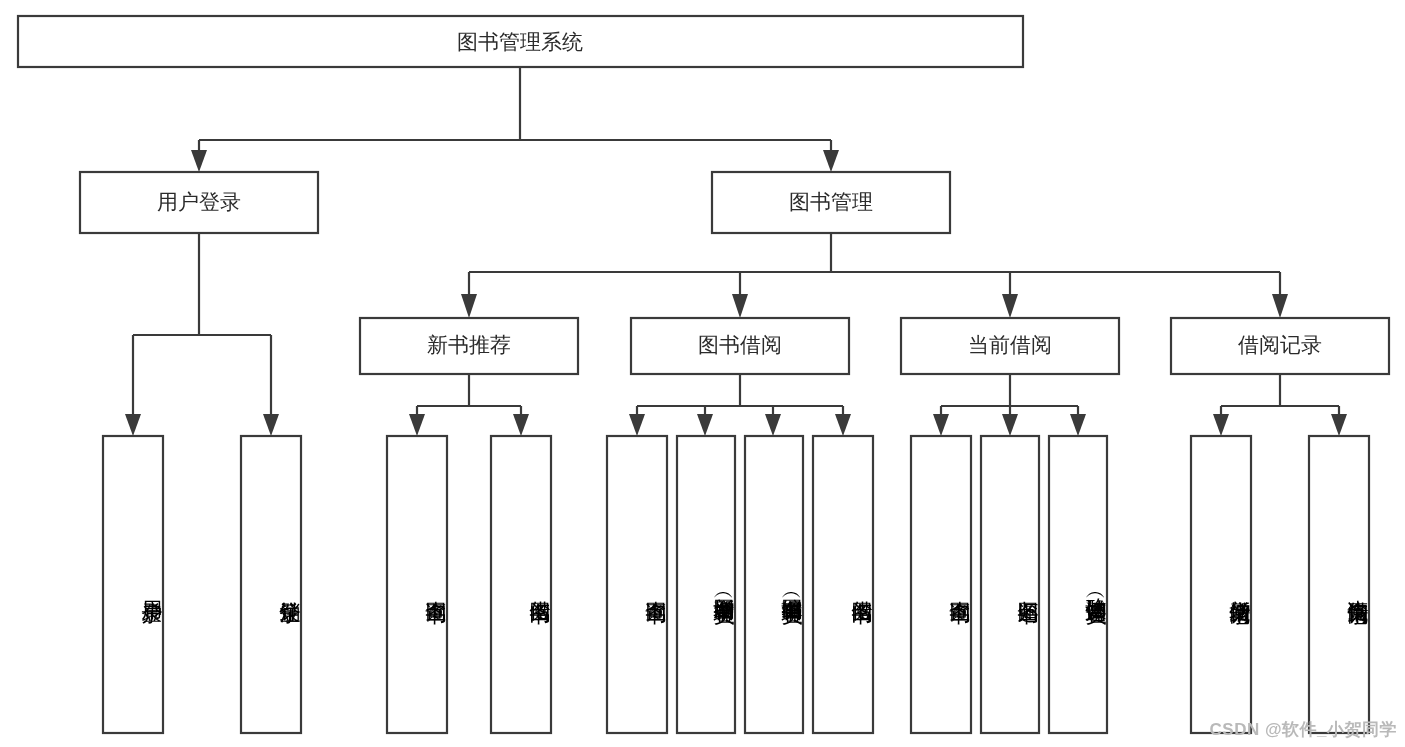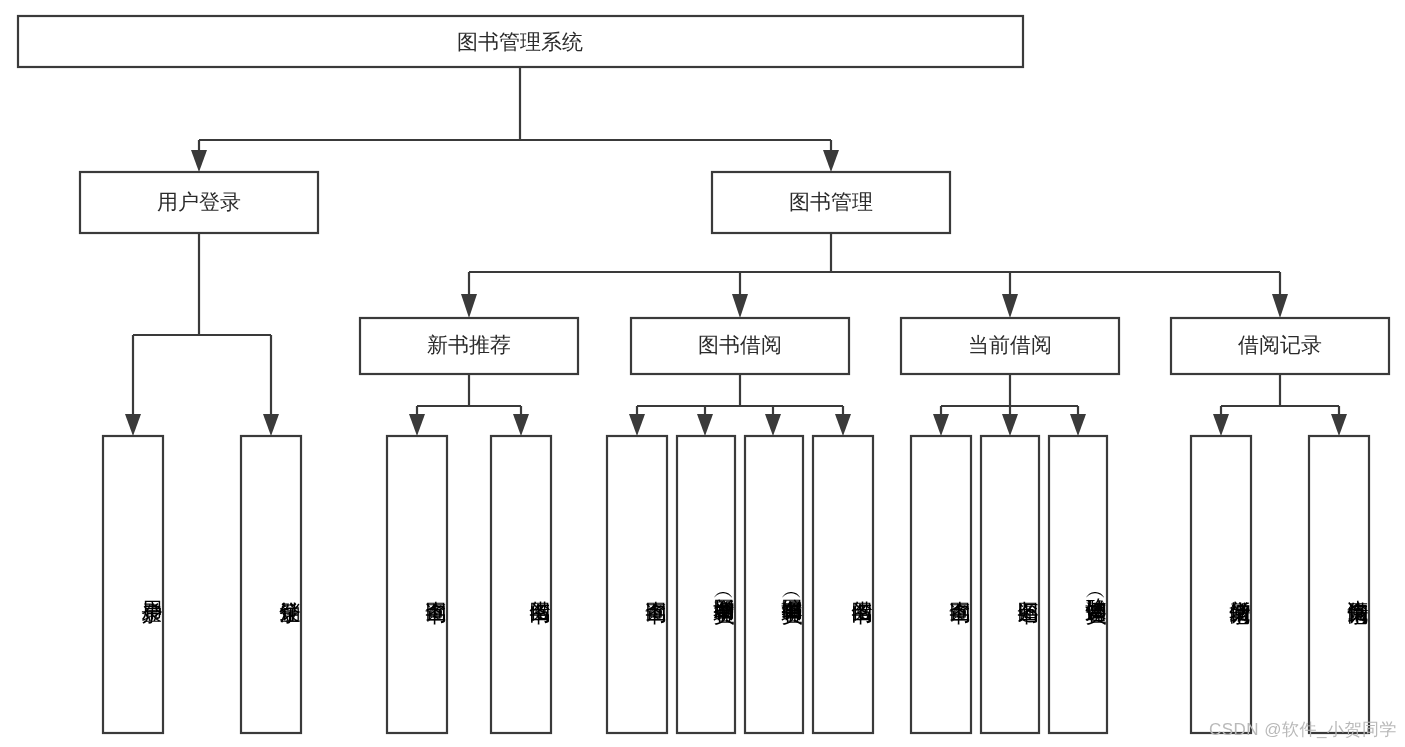--- a/index.html
+++ b/index.html
@@ -81,20 +81,21 @@
   }
   .watermark {
     position: absolute;
     right: 8px;
     bottom: 6px;
     font-family: "Liberation Sans", "DejaVu Sans", sans-serif;
     font-size: 17px;
     color: #b9b9b9;
     white-space: nowrap;
     letter-spacing: 0.5px;
+    font-weight: bold;
   }
 </style>
 </head>
 <body>
 
 <div id="diagram-root">
 
   <svg id="tree-svg" viewBox="0 0 1405 747">
     <defs></defs>
 

